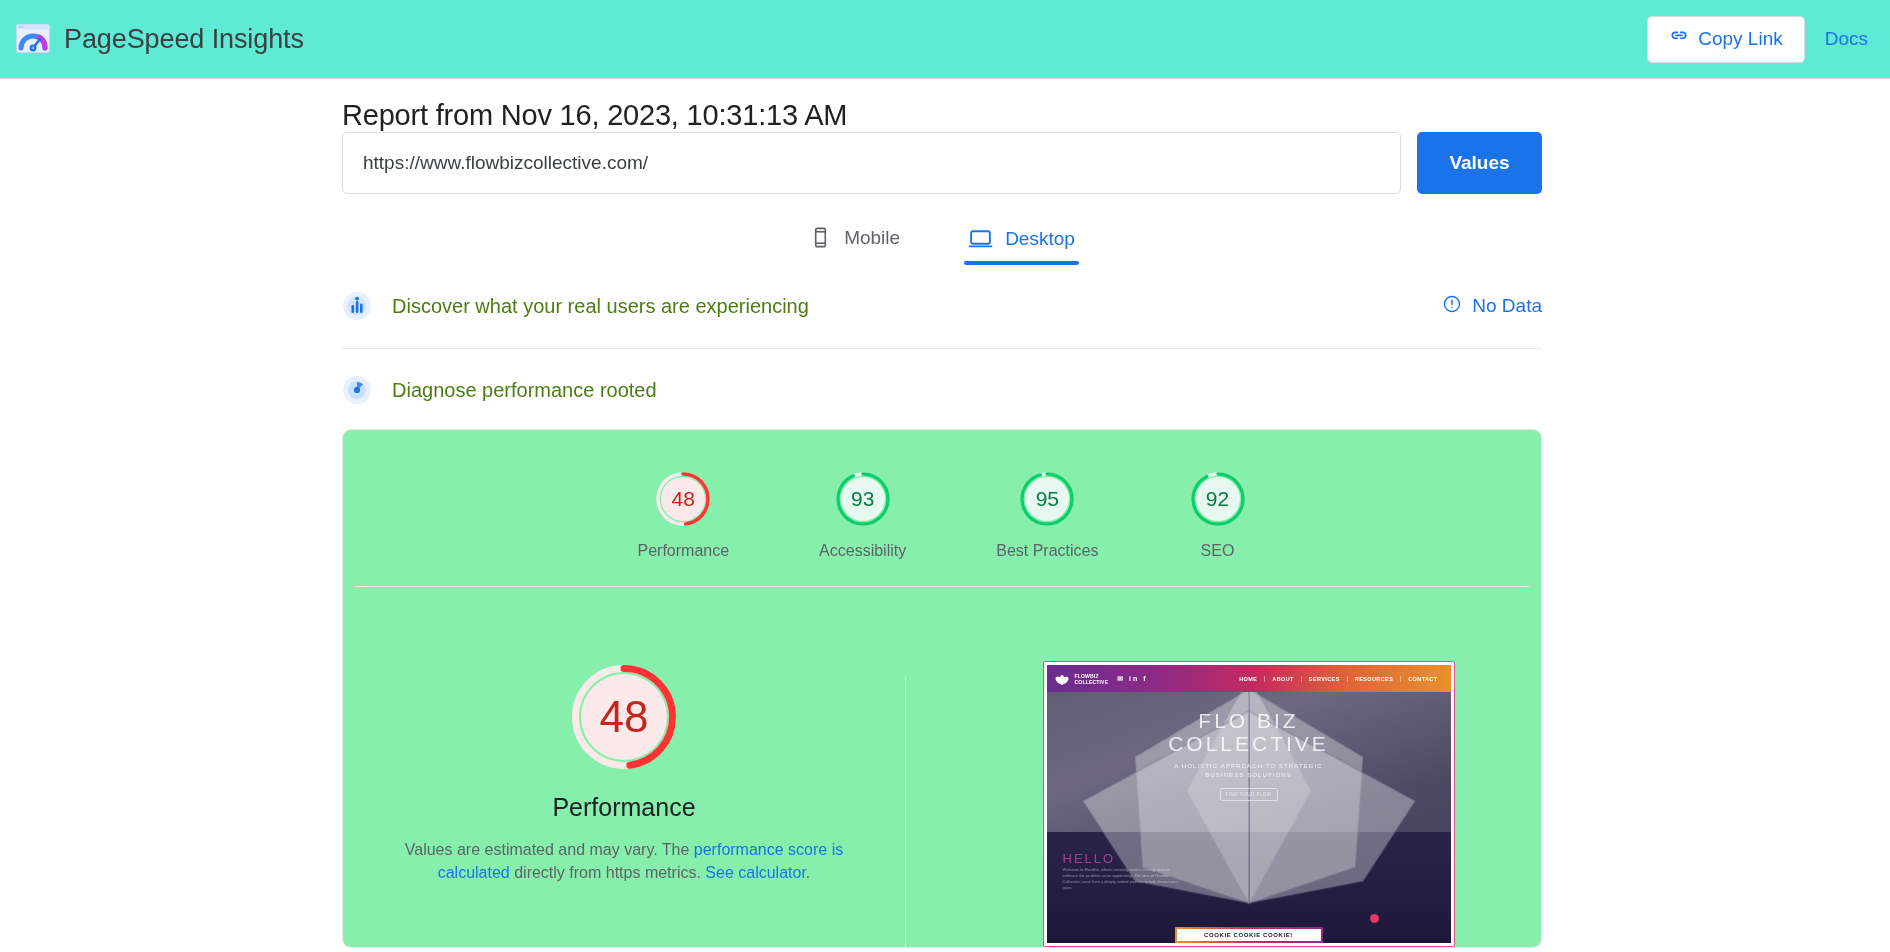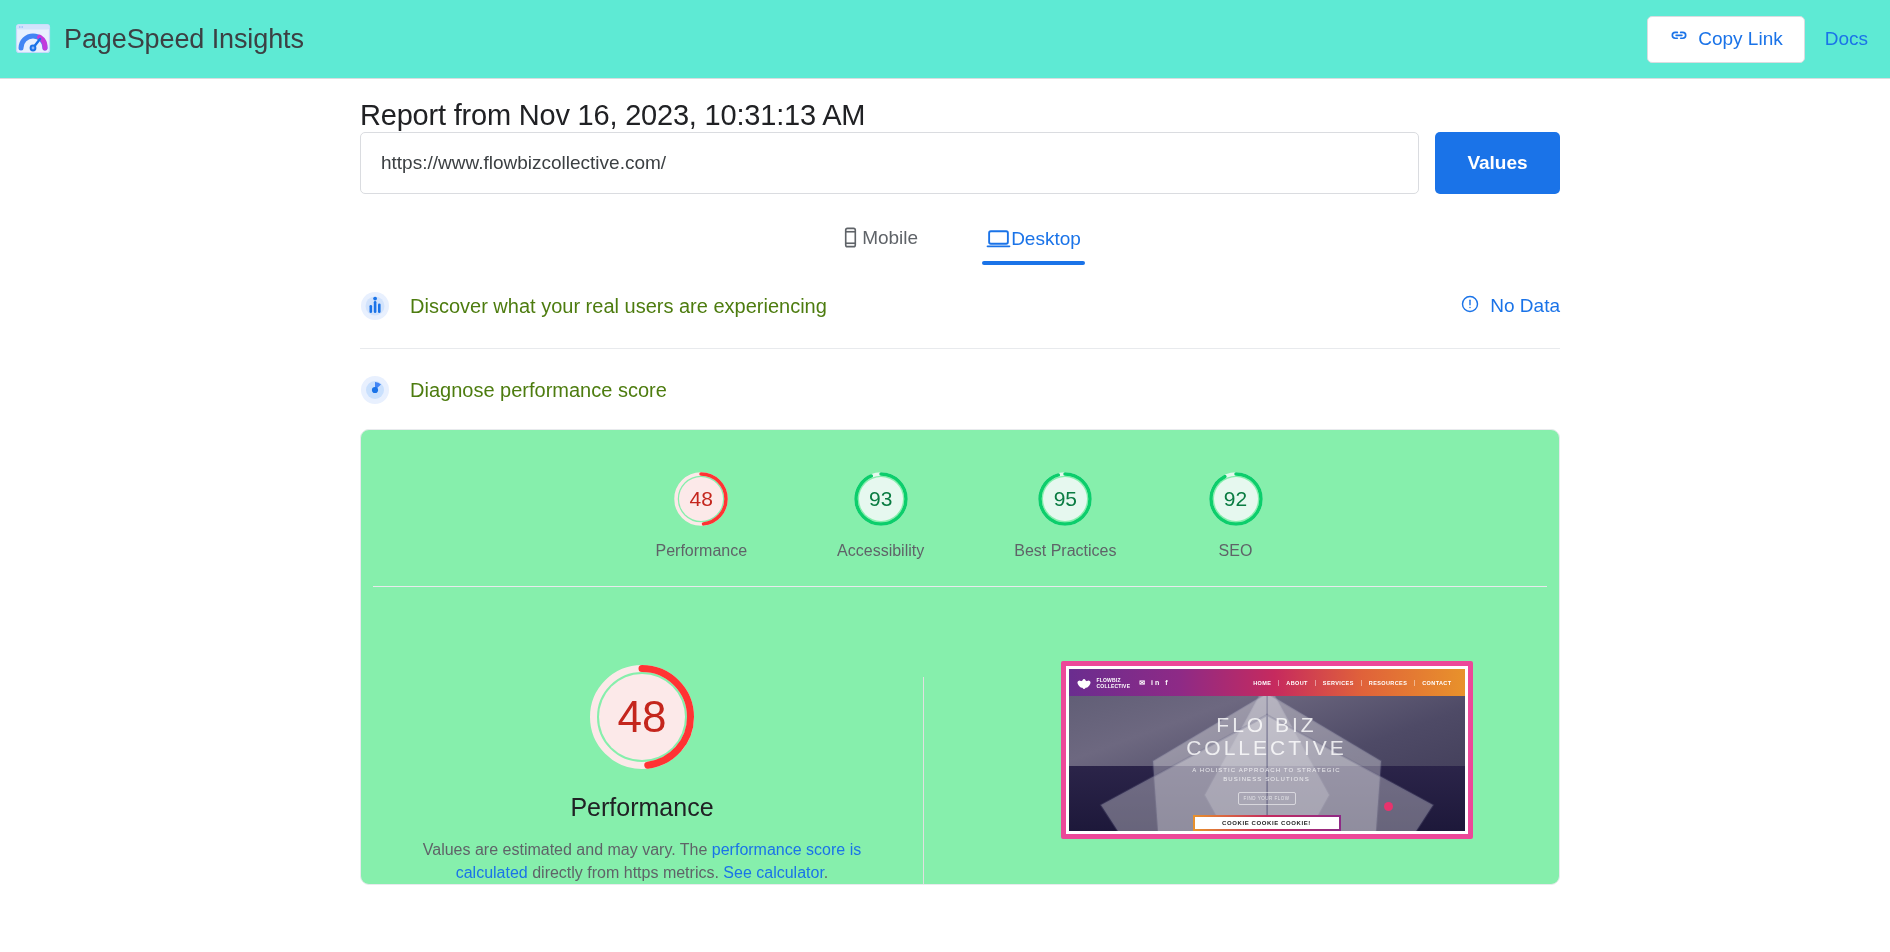--- a/index.html
+++ b/index.html
@@ -36,21 +36,21 @@
     font-size: 19px; font-family: inherit; cursor: pointer;
     white-space: nowrap;
   }
   .docs-link {
     color: #1a73e8; font-size: 19px; text-decoration: none;
     white-space: nowrap; cursor: pointer;
   }
 
   
   .content {
-    position: absolute; left: 360px; top: 79px;
+    position: absolute; left: 342px; top: 79px;
     width: 1200px;
   }
   .report-title {
     font-size: 29px; color: #202124; font-weight: 400;
     margin-top: 20px; letter-spacing: -0.2px; white-space: nowrap;
   }
 
   
   .url-row { display: flex; align-items: stretch; gap: 16px; }
   .url-input {
@@ -64,21 +64,21 @@
     background: #1a73e8; color: #fff; border: none; border-radius: 5px;
     font-size: 19px; font-weight: bold; font-family: inherit; cursor: pointer;
   }
 
   
   .device-tabs {
     display: flex; justify-content: center; align-items: flex-start;
     gap: 60px; margin-top: 26px;
   }
   .device-tab {
-    display: flex; align-items: center; 
+    display: flex; align-items: center; gap: 12px;
     padding: 6px 4px 14px 4px;
     background: none; border: none; cursor: pointer;
     font-size: 19px; font-family: inherit; color: #5f6368;
     position: relative;
   }
   .device-tab.active { color: #1a73e8; }
   .device-tab.active::after {
     content: ""; position: absolute; left: 0; right: 0; bottom: 0;
     height: 4px; background: #1a73e8; border-radius: 2px;
   }
@@ -140,22 +140,22 @@
   }
   .perf-note a { color: #1a73e8; text-decoration: none; cursor: pointer; }
   .perf-divider {
     width: 1px; background: #e0e0e0; flex: none;
     margin: 16px 0 0 0; align-self: stretch;
   }
   .perf-right { flex: 1 1 auto; display: flex; justify-content: center; padding-left: 50px; }
 
   
   .thumb {
-    width: 412px; height: 178px;
-    border: 5px solid #ec4899; border-radius: 2px;
+    width: 412px; height: 286px;
+    border: 1px solid #ec4899; border-radius: 2px;
     background: #fff; padding: 3px;
     position: relative; overflow: hidden;
   }
   .thumb-inner {
     position: relative; width: 100%; height: 100%; overflow: hidden;
     background: #3a3652;
   }
   
   .t-photo {
     position: absolute; inset: 0;
@@ -316,21 +316,21 @@
 
   <div class="section-row no-border">
     <span class="section-icon">
       <svg viewBox="0 0 30 30" width="30" height="30">
         <circle cx="15" cy="15" r="14" fill="#e8f0fe"></circle>
         <circle cx="15" cy="15" r="9" fill="#c9e0fd"></circle>
         <path d="M15 15 L21 9.5 A8 8 0 0 0 15 7 Z" fill="#4285f4"></path>
         <circle cx="15" cy="15" r="3.1" fill="#1a73e8"></circle>
       </svg>
     </span>
-    <span class="section-label">Diagnose performance score</span>
+    <span class="section-label">Diagnose performance rooted</span>
   </div>
 
   <div class="results-card">
 
     <div class="gauge-strip">
       <div class="gauge-item">
         <div class="gauge-ring">
           <svg width="58" height="58" viewBox="0 0 58 58">
             <circle cx="29" cy="29" r="22" fill="#fce9e9"></circle>
             <circle cx="29" cy="29" r="25" fill="none" stroke="#fce9e9" stroke-width="3.5"></circle>

